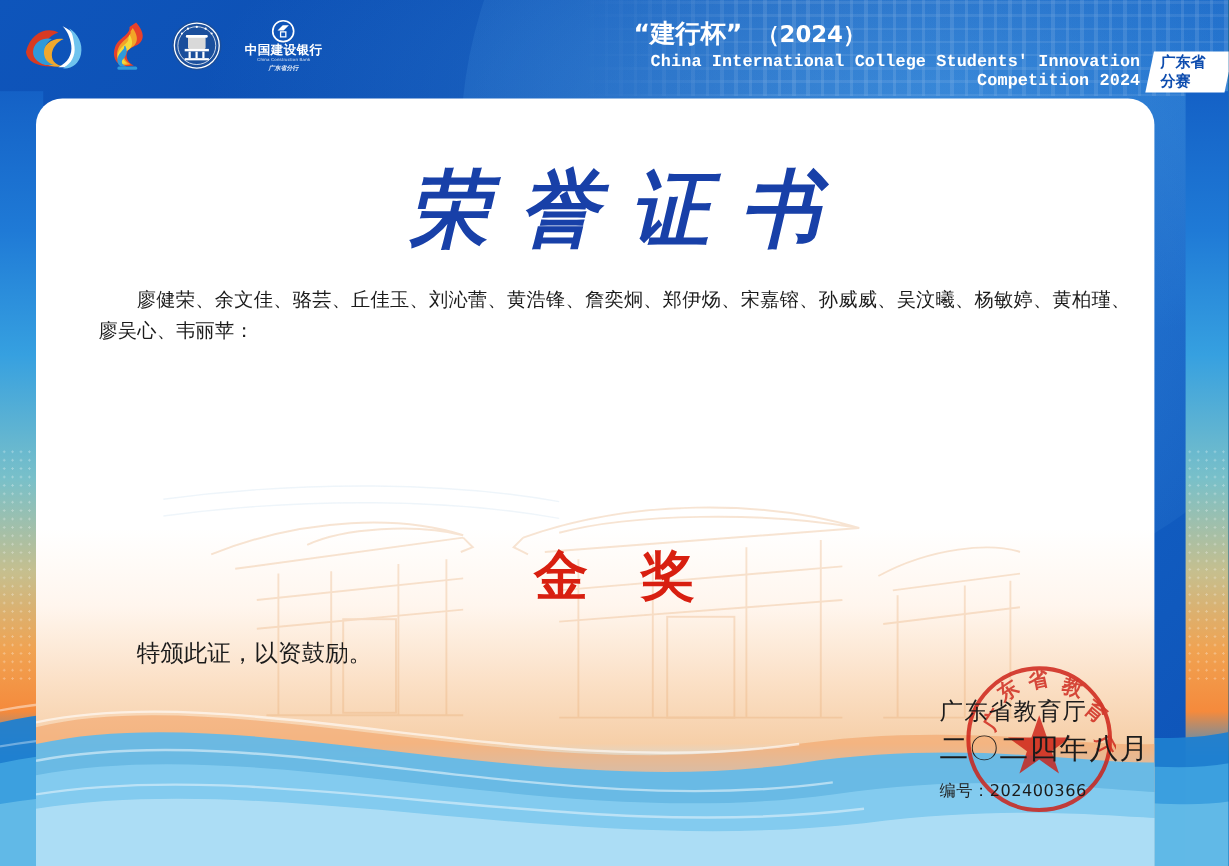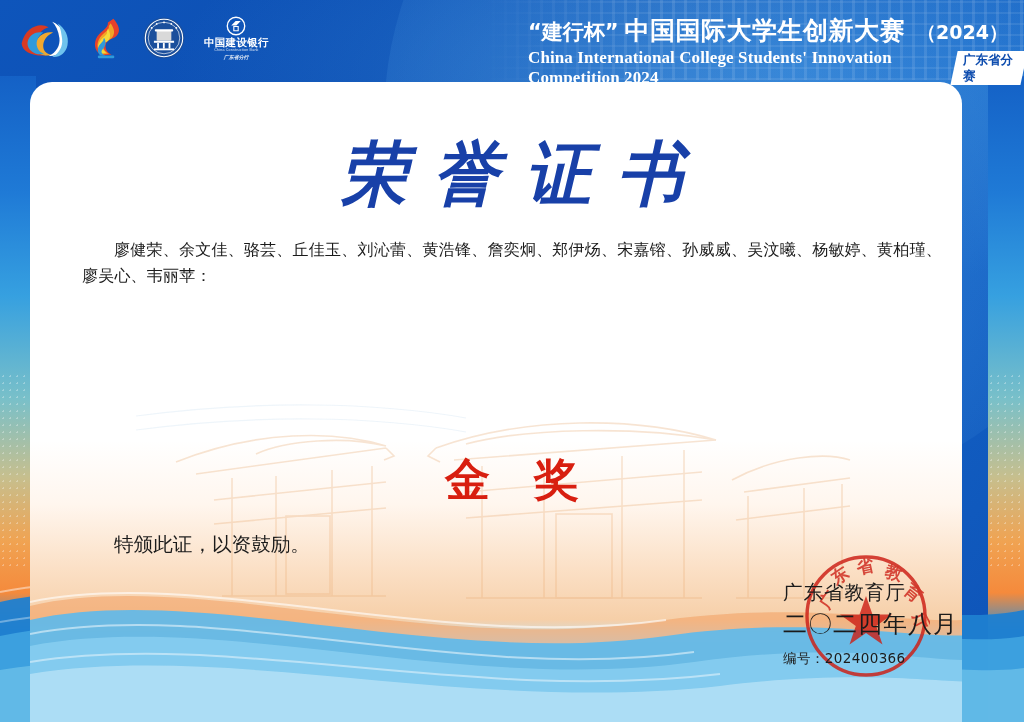--- a/index.html
+++ b/index.html
@@ -138,24 +138,25 @@
     font-size: 19px; font-weight: bold;
     margin-left: 6px;
     font-family: "DejaVu Sans", sans-serif;
   }
   .ht-row2 {
     display: flex; align-items: center; gap: 8px;
     margin-top: 1px;
   }
   .ht-en {
     color: #ffffff;
-    font-size: 17px;
+    font-size: 14px;
     font-weight: bold;
     letter-spacing: 0.1px;
-    font-family: Liberation Serif, serif;
+    font-family: Liberation Mono, monospace;
+    text-align: right;
   }
   .ht-badge {
     background: #ffffff;
     color: #0d4cae;
     font-size: 12.5px;
     font-weight: bold;
     padding: 1px 9px 2px 9px;
     transform: skewX(-12deg);
     font-family: "DejaVu Sans", sans-serif;
     line-height: 1.25;
@@ -354,21 +355,20 @@
         </svg>
         <div class="cn">中国建设银行</div>
         <div class="en">China Construction Bank</div>
         <div class="prov">广东省分行</div>
       </div>
     </div>
 
     <div class="header-title">
       <div class="ht-row1">
         <span class="ht-quote">“建行杯”</span>
-        <span class="ht-main">中国国际大学生创新大赛</span>
         <span class="ht-year">（2024）</span>
       </div>
       <div class="ht-row2">
         <span class="ht-en">China International College Students' Innovation Competition 2024</span>
         <span class="ht-badge"><span>广东省分赛</span></span>
       </div>
     </div>
   </div>
 
   <div class="card">

